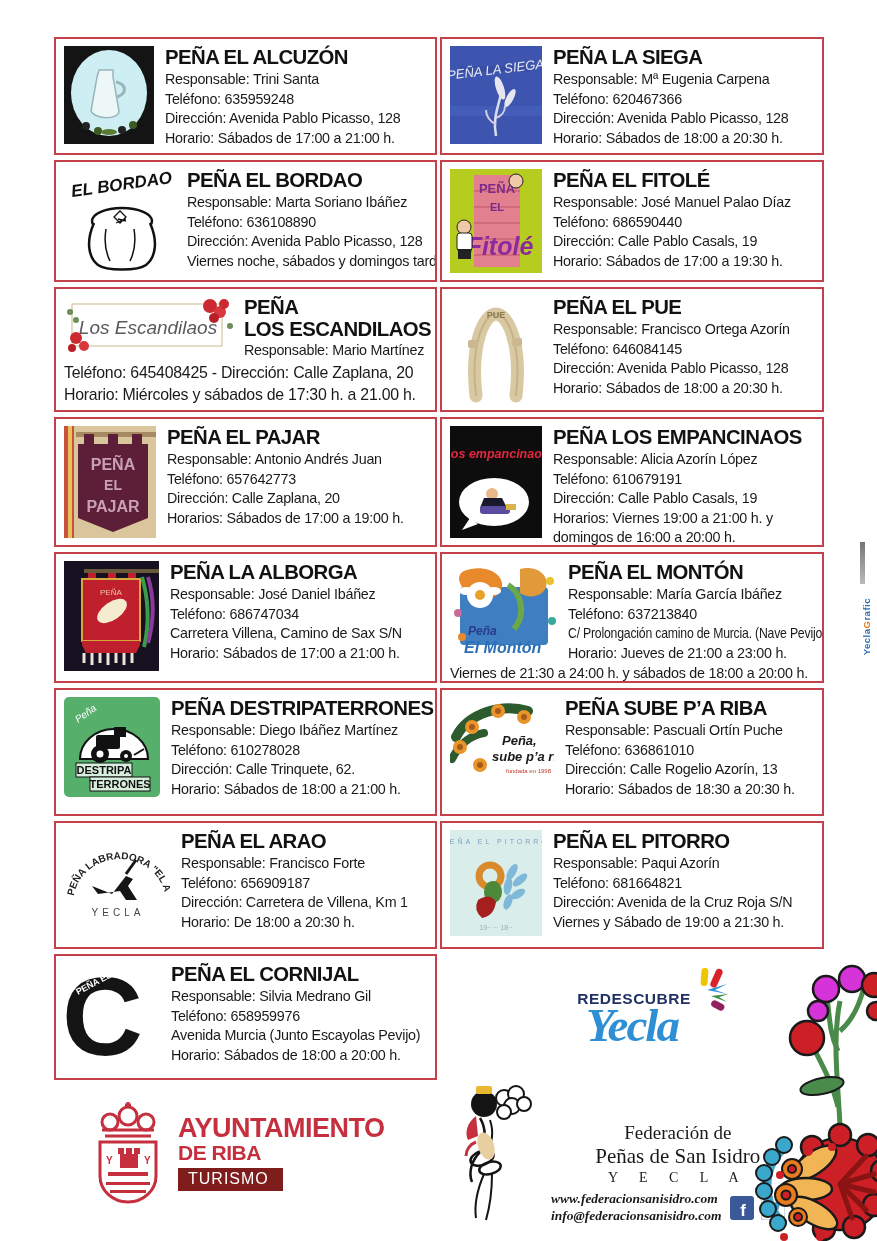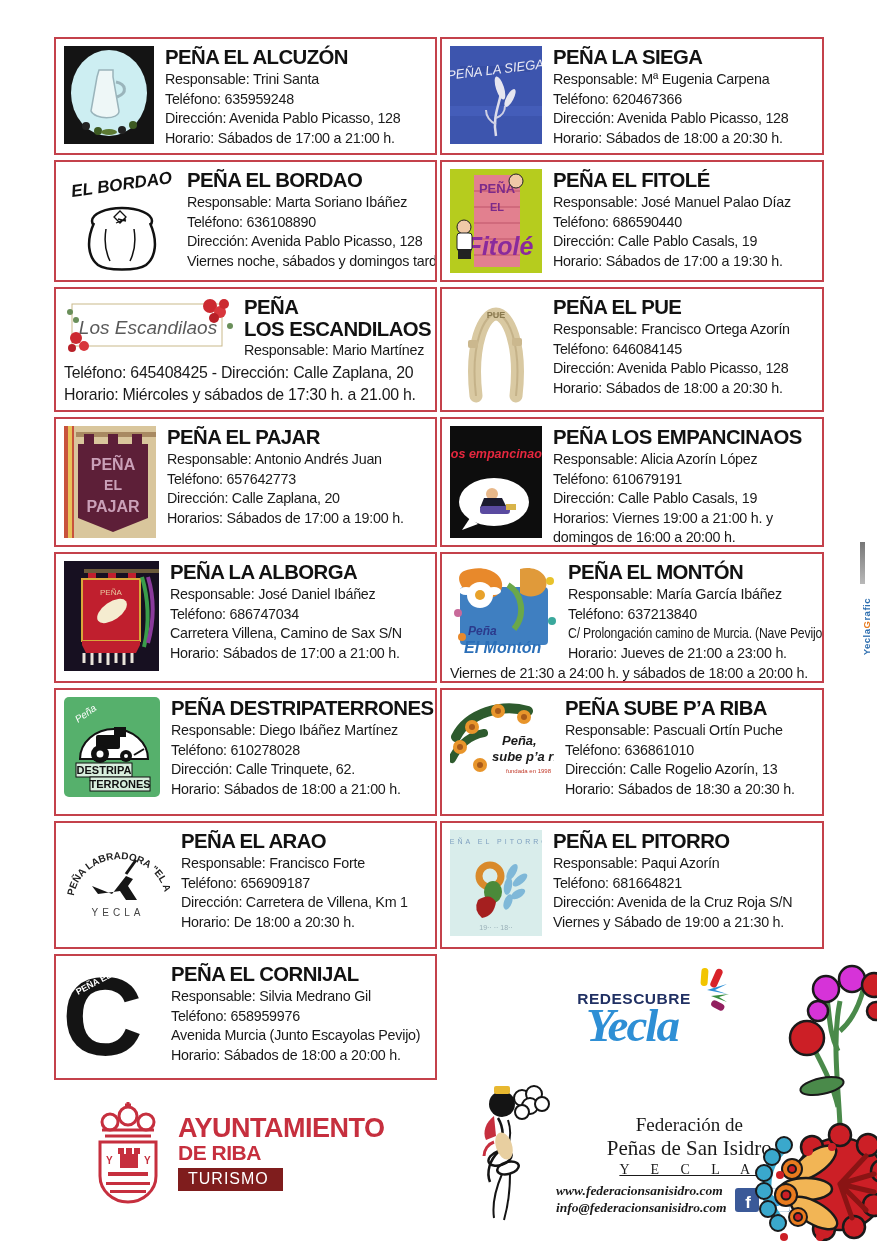--- a/index.html
+++ b/index.html
@@ -21,27 +21,27 @@
   .esc-top{display:flex;gap:10px;align-items:flex-start;margin-bottom:2px;}
   .esc-right .title{margin-bottom:1px;}
   .line.big{font-size:16.2px;}
   
   .ayto{position:absolute;left:92px;top:1098px;display:flex;align-items:center;gap:14px;}
   .ayto-text{line-height:1.02;}
   .ayto-l1{font-weight:bold;font-size:27px;color:#c62f3e;letter-spacing:-0.5px;}
   .ayto-l2{font-weight:bold;font-size:21px;color:#c62f3e;letter-spacing:-0.5px;}
   .ayto-l3{display:inline-block;margin-top:4px;background:#7f1d1d;color:#fff;font-size:16px;
     letter-spacing:1px;padding:3px 14px 4px 10px;}
-  .fede{position:absolute;left:464px;top:1082px;display:flex;align-items:flex-start;}
+  .fede{position:absolute;left:446px;top:1082px;display:flex;align-items:center;}
   .fede-text{font-family:"Liberation Serif",serif;text-align:center;margin-top:32px;}
   .fede-l1{font-size:19px;}
   .fede-l2{font-size:21px;}
-  .fede-l3{font-size:14px;letter-spacing:9px;margin-top:1px;text-decoration:underline;}
+  .fede-l3{font-size:14px;letter-spacing:9px;margin-top:1px;}
   .fede-links{font-style:italic;font-weight:bold;font-size:13.5px;line-height:1.25;text-align:left;margin-top:5px;}
-  .fede-bottom{display:flex;align-items:center;gap:8px;}
+  .fede-bottom{display:flex;align-items:center;gap:8px;margin-left:13px;}
   .social{display:flex;gap:7px;margin-top:6px;}
   .cell-logo{display:flex;flex-direction:column;align-items:center;justify-content:flex-start;padding-top:14px;}
   .redes-top{display:flex;align-items:flex-end;gap:2px;margin-left:46px;}
   .redes-word{font-weight:bold;font-size:15.5px;letter-spacing:.5px;color:#203063;margin-bottom:4px;}
   .yecla-script{font-family:"Liberation Serif",serif;font-style:italic;font-weight:bold;
     color:#2e8fd5;font-size:47px;line-height:.9;margin-top:-8px;letter-spacing:-2px;}
   .credit{position:absolute;right:5px;top:598px;writing-mode:vertical-rl;transform:rotate(180deg);
     font-size:9.5px;font-weight:bold;color:#2e6fb0;letter-spacing:.5px;}
   .credit .g{color:#e87b1e;}
   .gray-strip{position:absolute;right:12px;top:542px;width:5px;height:42px;

